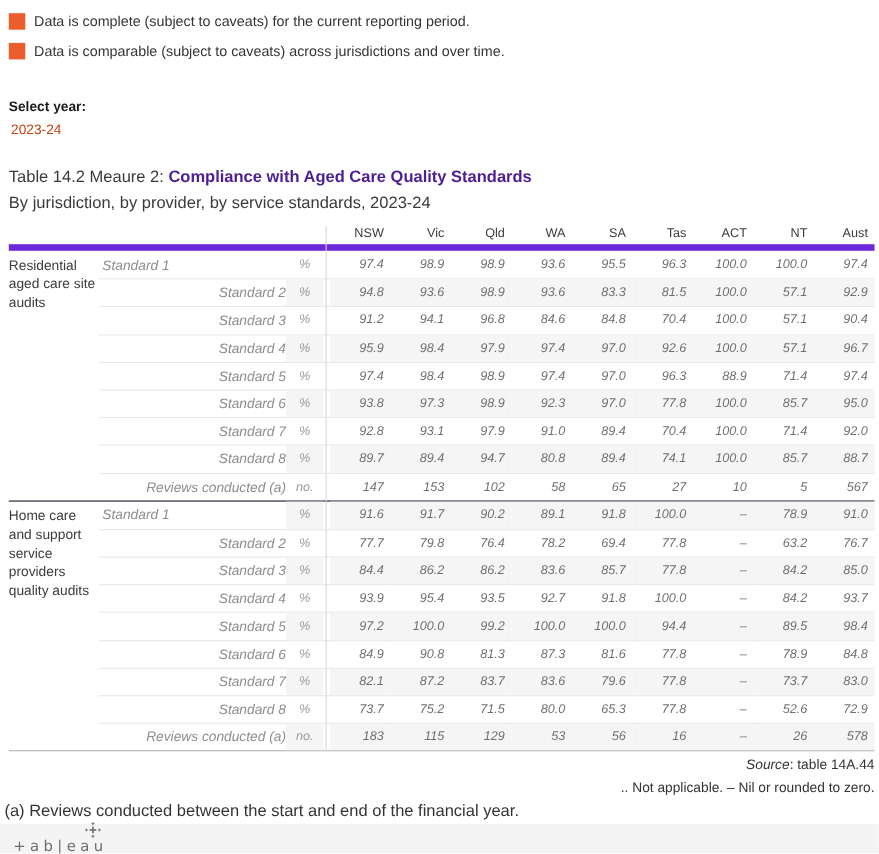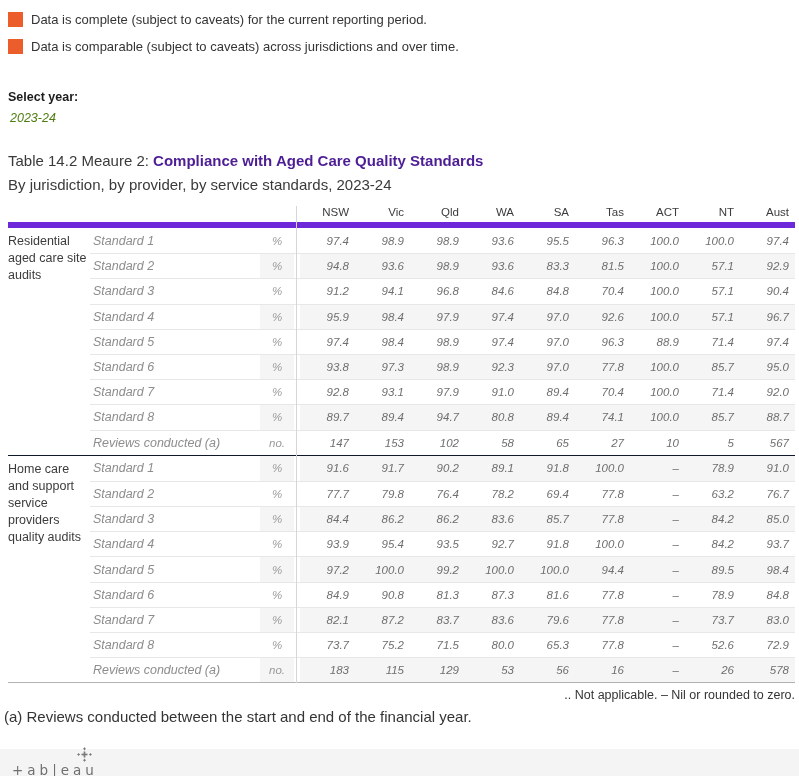--- a/index.html
+++ b/index.html
@@ -11,41 +11,41 @@
     position: relative;
   }
   
   .legend { position: absolute; left: 8px; top: 10px; }
   .legend-item { display: flex; align-items: center; margin-bottom: 9px; height: 18px; }
   .legend-swatch { width: 15px; height: 15px; margin-right: 8px; flex: 0 0 auto; }
   .legend-label { font-size: 13px; color: #343434; }
   
   .filter { position: absolute; left: 8px; top: 90px; }
   .filter-label { font-size: 12.5px; font-weight: bold; color: #1c1c1c; margin-bottom: 7px; }
-  .filter-value { font-size: 12.5px; color: #4d7c0f; padding-left: 2px; cursor: pointer; font-style: italic; }
+  .filter-value { font-size: 12.5px; color: #c2410c; padding-left: 2px; cursor: pointer; }
   
   .titleblock { position: absolute; left: 8px; top: 150px; width: 780px; }
   .title-line { font-size: 15px; color: #3a3a3a; line-height: 21px; }
   .title-line b { color: #4c1d95; }
   .subtitle-line { font-size: 15px; color: #3a3a3a; line-height: 21px; margin-top: 3px; }
   
   .table { position: absolute; left: 8px; top: 206px; width: 787px; }
   .vline { position: absolute; left: 288px; top: 0; bottom: 0; width: 1px; background: #d6d6d6; }
   .table-header { display: flex; height: 22px; align-items: flex-start; border-bottom: 6px solid #6d28d9; }
   .head-spacer { width: 292px; flex: 0 0 auto; }
   .hcell { width: 55px; flex: 0 0 auto; text-align: right; padding-right: 6px;
            font-size: 11.5px; color: #3c3c3c; }
   .table-body { border-bottom: 1px solid #b2b2b2; }
   .section { display: flex; }
   .section + .section { border-top: 1px solid #0f172a; }
   .group-cell { width: 82px; flex: 0 0 auto; font-size: 12.5px; color: #3c3c3c;
                 line-height: 17px; padding-top: 5px; }
   .rows { flex: 1; font-style: italic; }
   .row { display: flex; height: 25.2px; align-items: center; }
-  .row.sep { border-top: 1px solid #e7e7e7; }
+  .row.sep { border-top: 1px solid #e7e7e7; text-align: right; }
   .label-cell { width: 170px; flex: 0 0 auto; font-size: 12.5px; color: #8d8d8d;
                 padding-left: 3px; white-space: nowrap; }
   .unit-cell { width: 34px; height: 100%; flex: 0 0 auto; font-size: 11.5px; color: #9a9a9a;
                display: flex; align-items: center; justify-content: center; }
   .gap-cell { width: 6px; height: 100%; flex: 0 0 auto; }
   .val-cell { width: 55px; height: 100%; flex: 0 0 auto; font-size: 11.5px; color: #6f6f6f;
               display: flex; align-items: center; justify-content: flex-end; padding-right: 6px; }
   .shade { background: #f5f5f5; }
   
   .footnotes { position: absolute; left: 4px; width: 791px; top: 688px; }
@@ -360,20 +360,21 @@
             <div class="val-cell shade">–</div>
             <div class="val-cell shade">26</div>
             <div class="val-cell shade">578</div>
           </div>
         </div>
       </div>
     </div>
 </div>
 
 <div class="footnotes">
+  <div class="fn-right"><span class="src-italic">Source</span><span>: table 14A.44</span></div>
   <div class="fn-right">.. Not applicable. – Nil or rounded to zero.</div>
   <div class="fn-left">(a) Reviews conducted between the start and end of the financial year.</div>
 </div>
 
 <div class="bottombar">
   <div class="tableau-logo">
     <svg width="15" height="15" viewBox="0 0 16 16" fill="#7a7a7a">
       <rect x="7.1" y="4.8" width="1.8" height="6.4"></rect>
         <rect x="4.8" y="7.1" width="6.4" height="1.8"></rect>
       <rect x="7.5" y="0.4" width="1.0" height="3.0"></rect>

